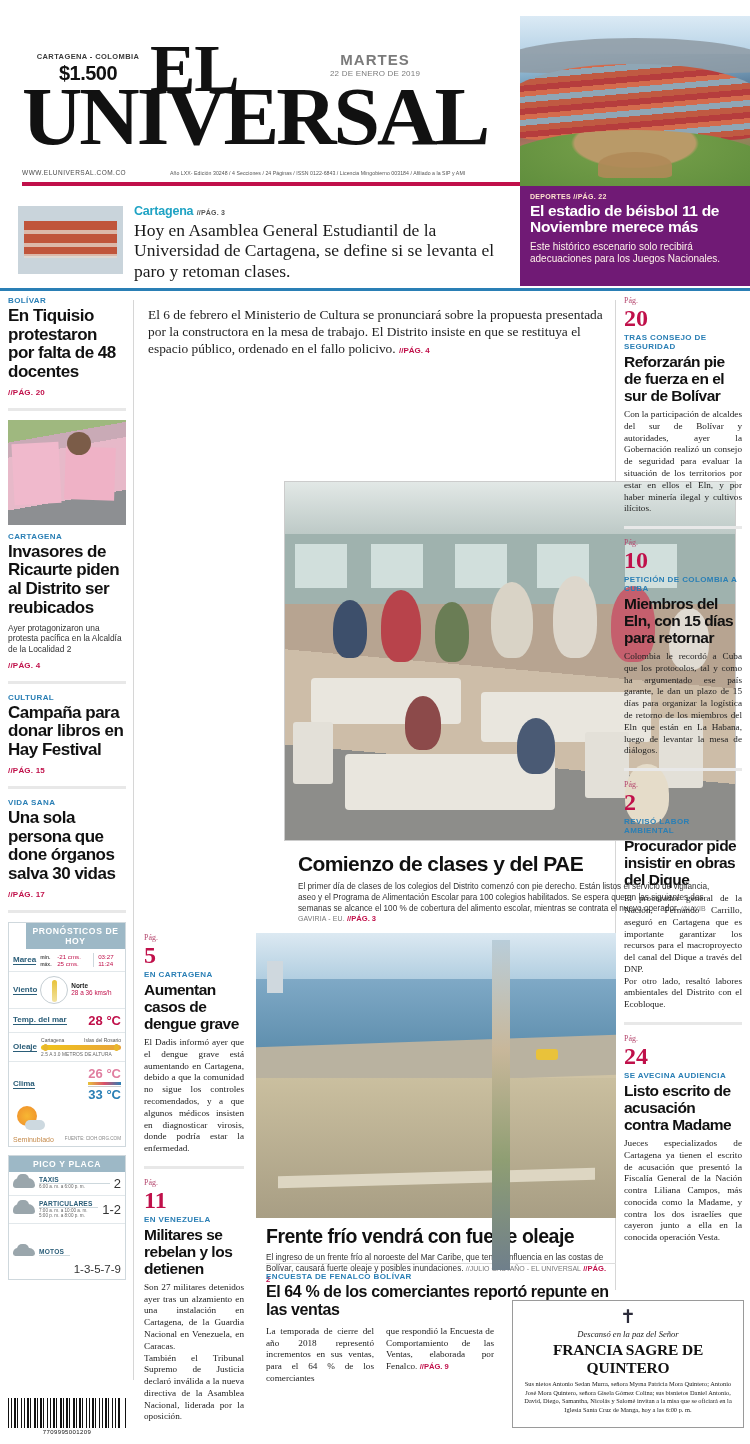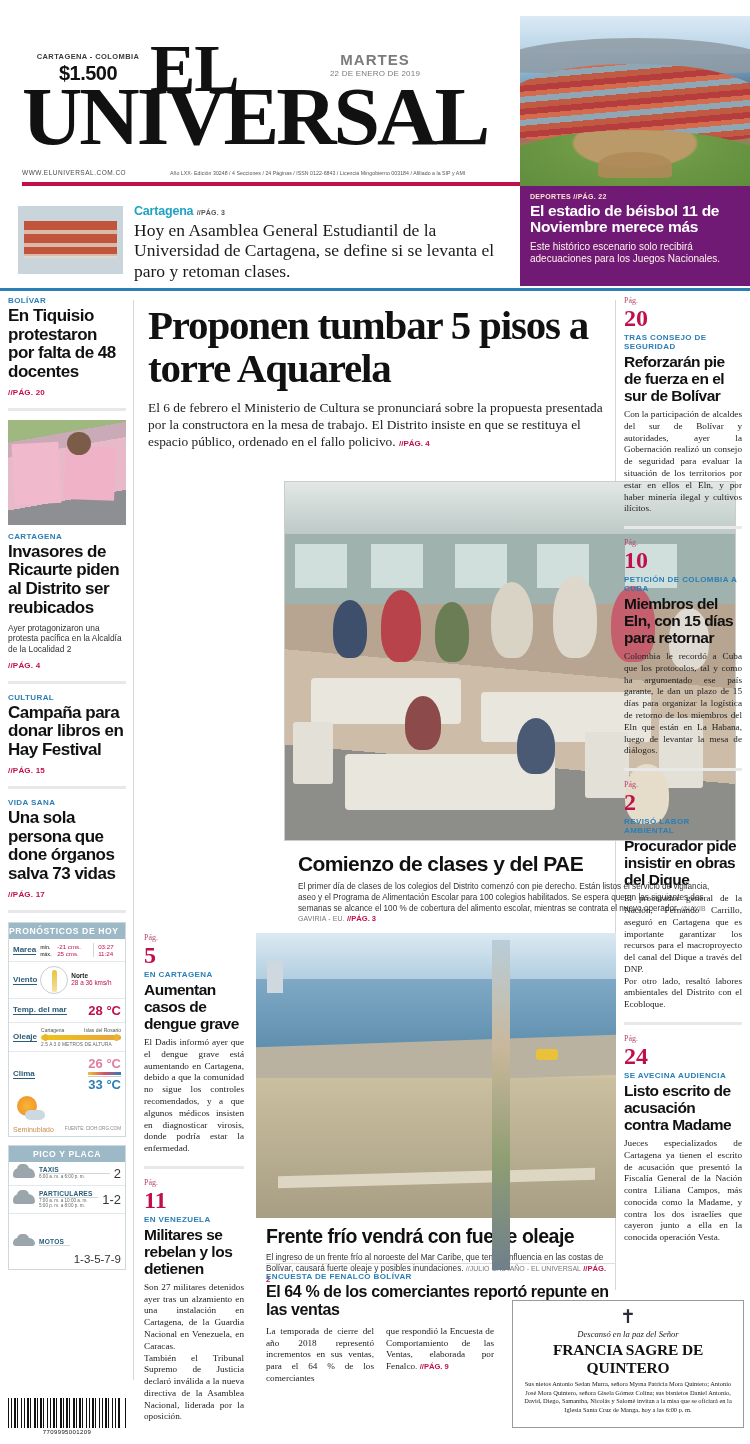--- a/index.html
+++ b/index.html
@@ -163,21 +163,21 @@
   .cap2-body { font-size:8.2px; line-height:1.32; color:#333; margin-top:5px; padding:0 8px 0 10px; }
 
   
   .fenalco { position:absolute; left:122px; top:330px; width:360px; padding-left:10px; }
   .fen-head { font-size:16px; font-weight:bold; line-height:1.12; letter-spacing:-.4px; color:#111; margin-top:2px; }
   .fen-cols { display:flex; gap:12px; margin-top:7px; }
   .fen-cols > div { flex:1; }
 
   
   .wx { width:118px; border:1px solid #cfd8dd; margin-top:6px; background:#fff; }
-  .wx-hd { background:#9db8c6; color:#fff; font-size:8.6px; font-weight:bold; letter-spacing:.6px; padding:3px 0; }
+  .wx-hd { background:#9db8c6; color:#fff; font-size:8.6px; font-weight:bold; letter-spacing:.6px; text-align:center; padding:3px 0;margin-left:17px; }
   .wx-row { display:flex; align-items:center; padding:4px 4px; border-bottom:1px solid #e2e8eb; position:relative; }
   .wx-lab { font-size:8px; color:#2a5d78; border-bottom:1px solid #2a5d78; font-weight:600; }
   .wx-tide { flex:1; padding-left:4px; }
   .wx-tide-line { display:flex; font-size:6.2px; color:#c0104a; align-items:baseline; }
   .wx-tide-line b { font-size:5px; color:#555; width:17px; font-weight:700; }
   .wx-tide-line .v { width:36px; }
   .wx-tide-line .t { border-left:1px solid #cdd8dd; padding-left:4px; }
   .compass { width:28px; height:28px; border-radius:50%; border:1px solid #c5ced3; position:relative; background:#fff; margin:0 3px; }
   .compass .needle { position:absolute; left:50%; top:3px; width:5px; height:22px; margin-left:-2.5px; background:linear-gradient(180deg,#e8c33a,#f2e2a0); border-radius:3px; }
   .wind-txt { font-size:6.4px; color:#c0104a; line-height:1.25; }
@@ -306,21 +306,21 @@
 
     <div>
       <div class="kicker">CULTURAL</div>
       <div class="side-head">Campaña para donar libros en Hay Festival</div>
       <div class="pgref">//PÁG. 15</div>
     </div>
     <div class="hr thick"></div>
 
     <div>
       <div class="kicker">VIDA SANA</div>
-      <div class="side-head">Una sola persona que done órganos salva 73 vidas</div>
+      <div class="side-head">Una sola persona que done órganos salva 30 vidas</div>
       <div class="pgref">//PÁG. 17</div>
     </div>
     <div class="hr thick"></div>
 
     <div class="wx">
       <div class="wx-hd">PRONÓSTICOS DE HOY</div>
 
       <div class="wx-row">
         <div class="wx-lab">Marea</div>
         <div class="wx-tide">
@@ -416,21 +416,20 @@
       </div>
     </div>
   </div>
 
   <div class="barcode">
     <div class="bc-bars"></div>
     <div class="bc-num">7709995001209</div>
   </div>
 
   <div class="col-mid">
-    <div class="main-head">Proponen tumbar 5 pisos a torre Aquarela</div>
     <div class="main-deck">
       <span>El 6 de febrero el Ministerio de Cultura se pronunciará sobre la propuesta presentada por la constructora en la mesa de trabajo. El Distrito insiste en que se restituya el espacio público, ordenado en el fallo policivo.</span>
       <span class="pg">//PÁG. 4</span>
     </div>
 
     <div class="mainphoto-wrap">
       <div class="mainphoto">
         <div class="mp-ceiling"></div>
         <div class="mp-wall"></div>
         <div class="mp-win" style="left:10px"></div>

